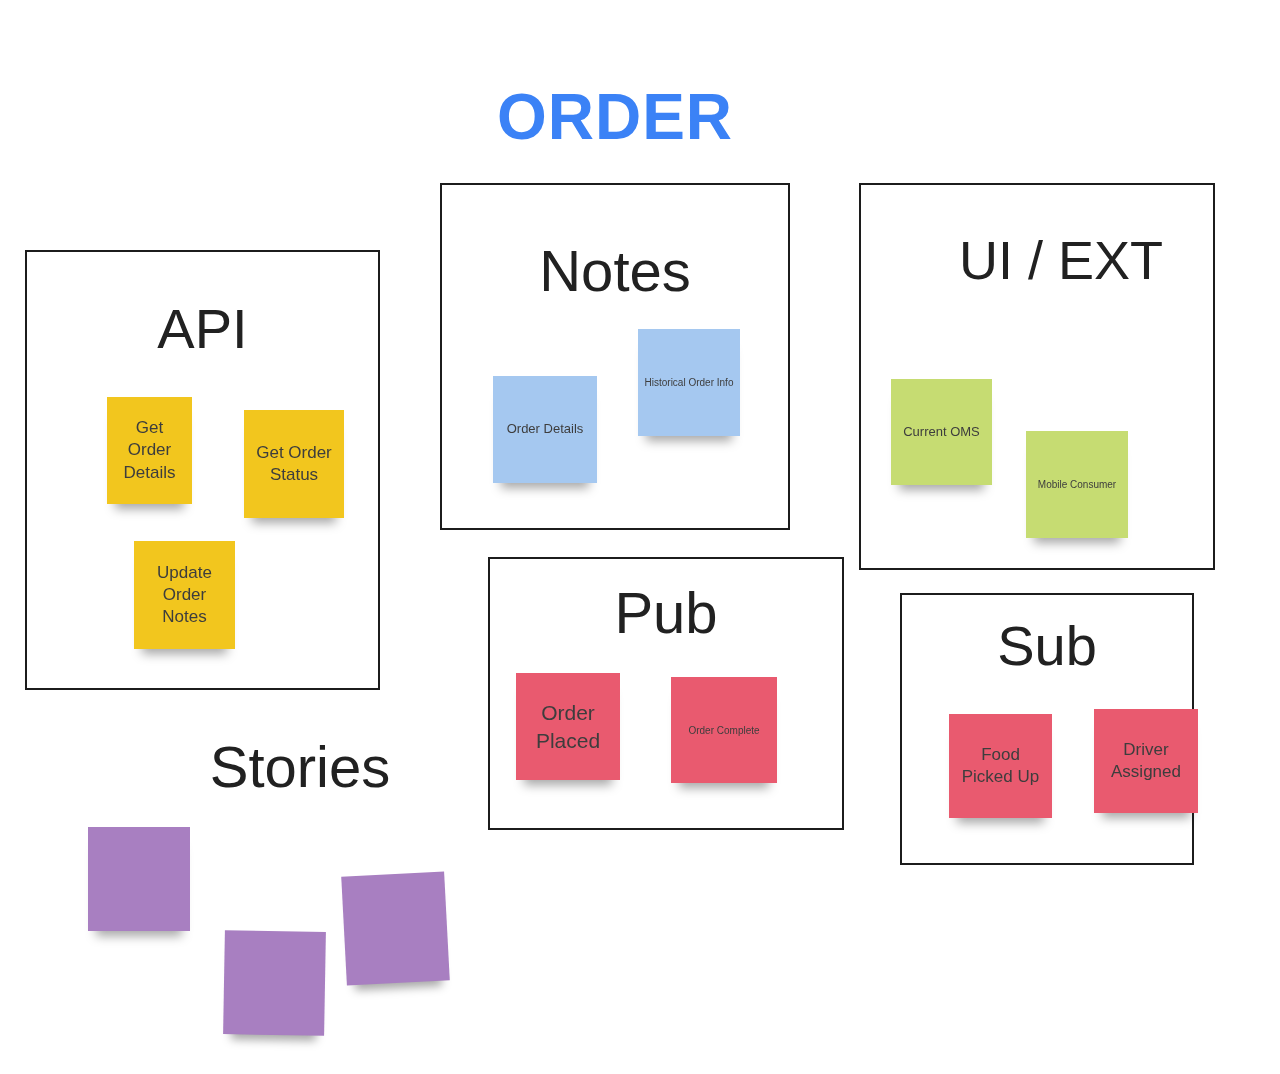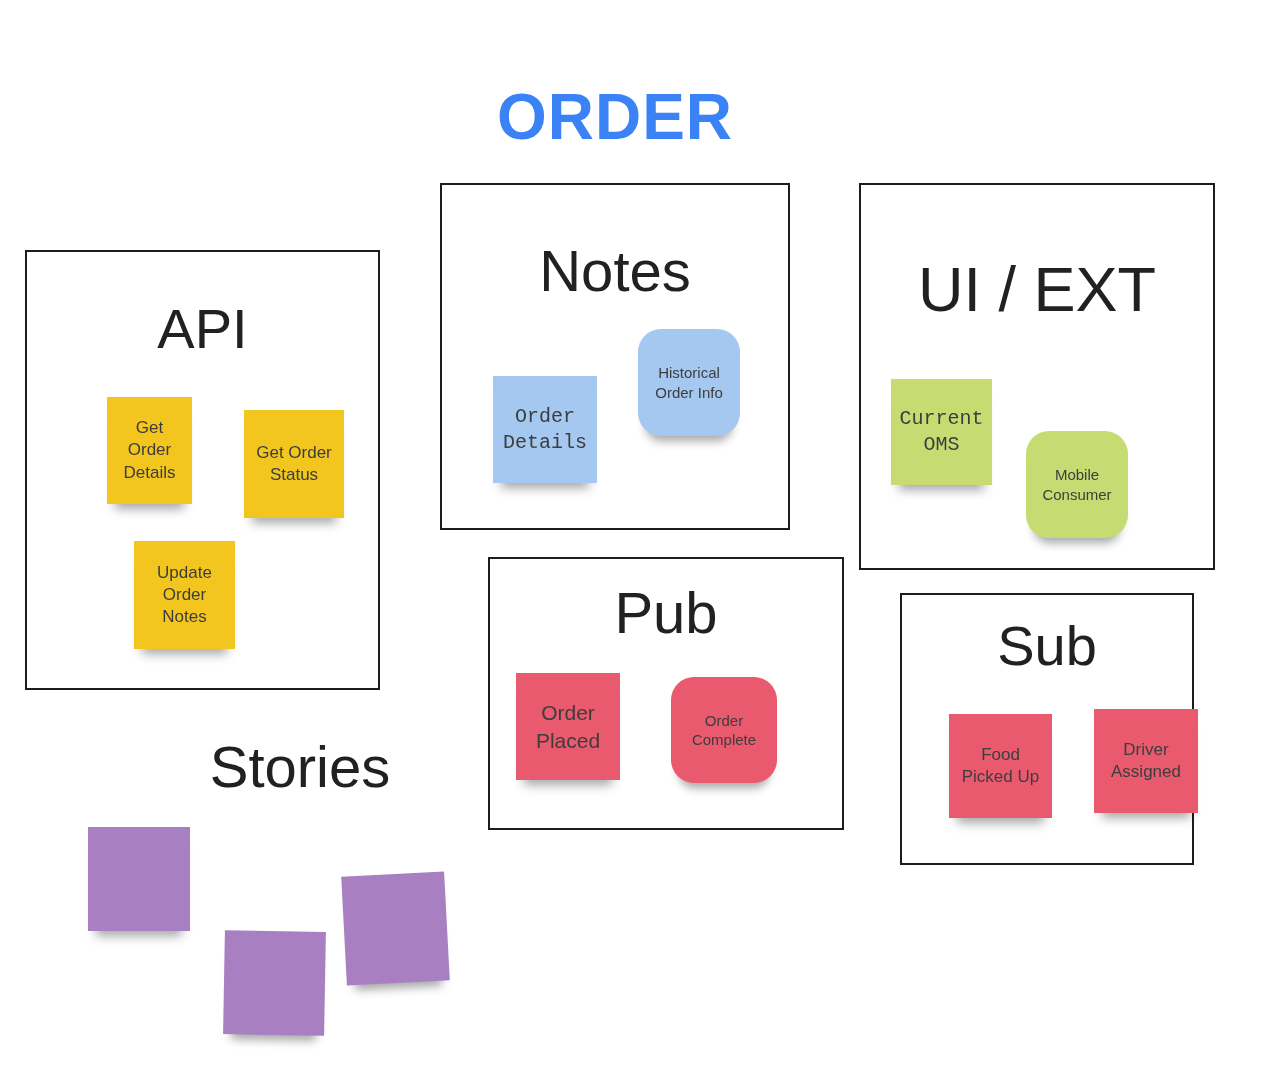--- a/index.html
+++ b/index.html
@@ -55,32 +55,32 @@
     padding: 5px;
     color: #3d3d3d;
     line-height: 1.3;
     box-shadow: 0 13px 10px -8px rgba(0,0,0,0.35);
   }
   .note.yellow { background: var(--c-yellow, #F2C61E); }
   .note.blue   { background: var(--c-blue,   #A5C8F0); }
   .note.green  { background: var(--c-green,  #C6DC72); }
   .note.pink   { background: var(--c-pink,   #E95A6F); }
   .note.purple { background: var(--c-purple, #A87FC1); }
-  .t-sm { font-size: 15px; border-radius: 23px; }
+  .t-sm { font-size: 10px; }
   .t-md { font-size: 17px; }
-  .t-lg { font-size: 20px; font-family: Liberation Mono, monospace; }
+  .t-lg { font-size: 13px; }
   .t-xl { font-size: 21px; }
 
   
   .f-api  { left: 25px;  top: 250px; width: 355px; height: 440px; }
   .f-api .frame-title  { top: 44px; font-size: 56px; }
   .f-data { left: 440px; top: 183px; width: 350px; height: 347px; }
   .f-data .frame-title { top: 52px; font-size: 58px; }
   .f-ui   { left: 859px; top: 183px; width: 356px; height: 387px; }
-  .f-ui .frame-title   { top: 68px; font-size: 63px; }
+  .f-ui .frame-title   { top: 44px; font-size: 54px; margin-left: 24px; }
   .f-pub  { left: 488px; top: 557px; width: 356px; height: 273px; }
   .f-pub .frame-title  { top: 20px; font-size: 58px; }
   .f-sub  { left: 900px; top: 593px; width: 294px; height: 272px; }
   .f-sub .frame-title  { top: 18px; font-size: 56px; }
 
   
   .n-api1 { left: 80px;  top: 145px; width: 85px; height: 107px; }
   .n-api2 { left: 217px; top: 158px; width: 100px; height: 108px; }
   .n-api3 { left: 107px; top: 289px; width: 101px; height: 108px; }
 

